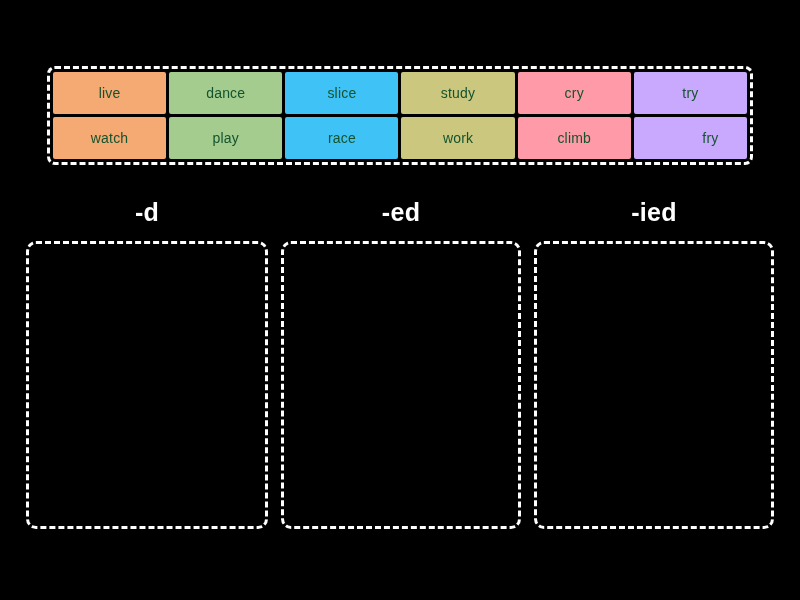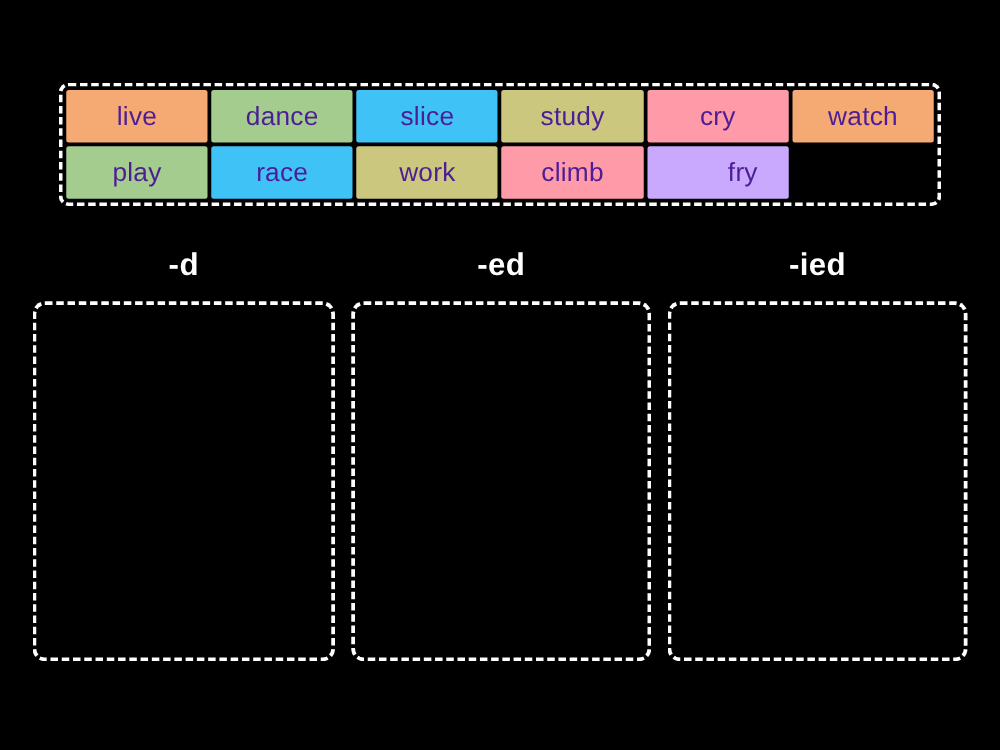--- a/index.html
+++ b/index.html
@@ -40,22 +40,22 @@
     display: grid;
     grid-template-columns: repeat(6, 1fr);
     grid-template-rows: repeat(2, 1fr);
     gap: 3px;
   }
   .tile {
     display: flex;
     align-items: center;
     justify-content: center;
     border-radius: 2px;
-    color: #4c1d95;
-    font-size: 21px;
+    color: #14532d;
+    font-size: 14px;
     font-weight: 400;
     letter-spacing: 0.2px;
     line-height: 1;
     user-select: none;
     cursor: grab;
     overflow: hidden;
     white-space: nowrap;
   }
 
   
@@ -118,20 +118,21 @@
 
 <div class="stage">
 
   <div class="word-bank">
     <div class="bank-grid">
         <div class="tile" style="background: rgb(245, 169, 115);">live</div>
         <div class="tile" style="background: rgb(164, 204, 143);">dance</div>
         <div class="tile" style="background: rgb(63, 194, 245); text-align: right;">slice</div>
         <div class="tile" style="background: rgb(204, 199, 127);">study</div>
         <div class="tile" style="background: rgb(255, 154, 168);">cry</div>
+        <div class="tile" style="background: rgb(201, 169, 253);">try</div>
         <div class="tile" style="background: rgb(245, 169, 115);">watch</div>
         <div class="tile" style="background: rgb(164, 204, 143);">play</div>
         <div class="tile" style="background: rgb(63, 194, 245);">race</div>
         <div class="tile" style="background: rgb(204, 199, 127);">work</div>
         <div class="tile" style="background: rgb(255, 154, 168);">climb</div>
         <div class="tile" style="background: rgb(201, 169, 253); padding-left: 40px;">fry</div>
       </div>
   </div>
 
   <div class="labels-row">

